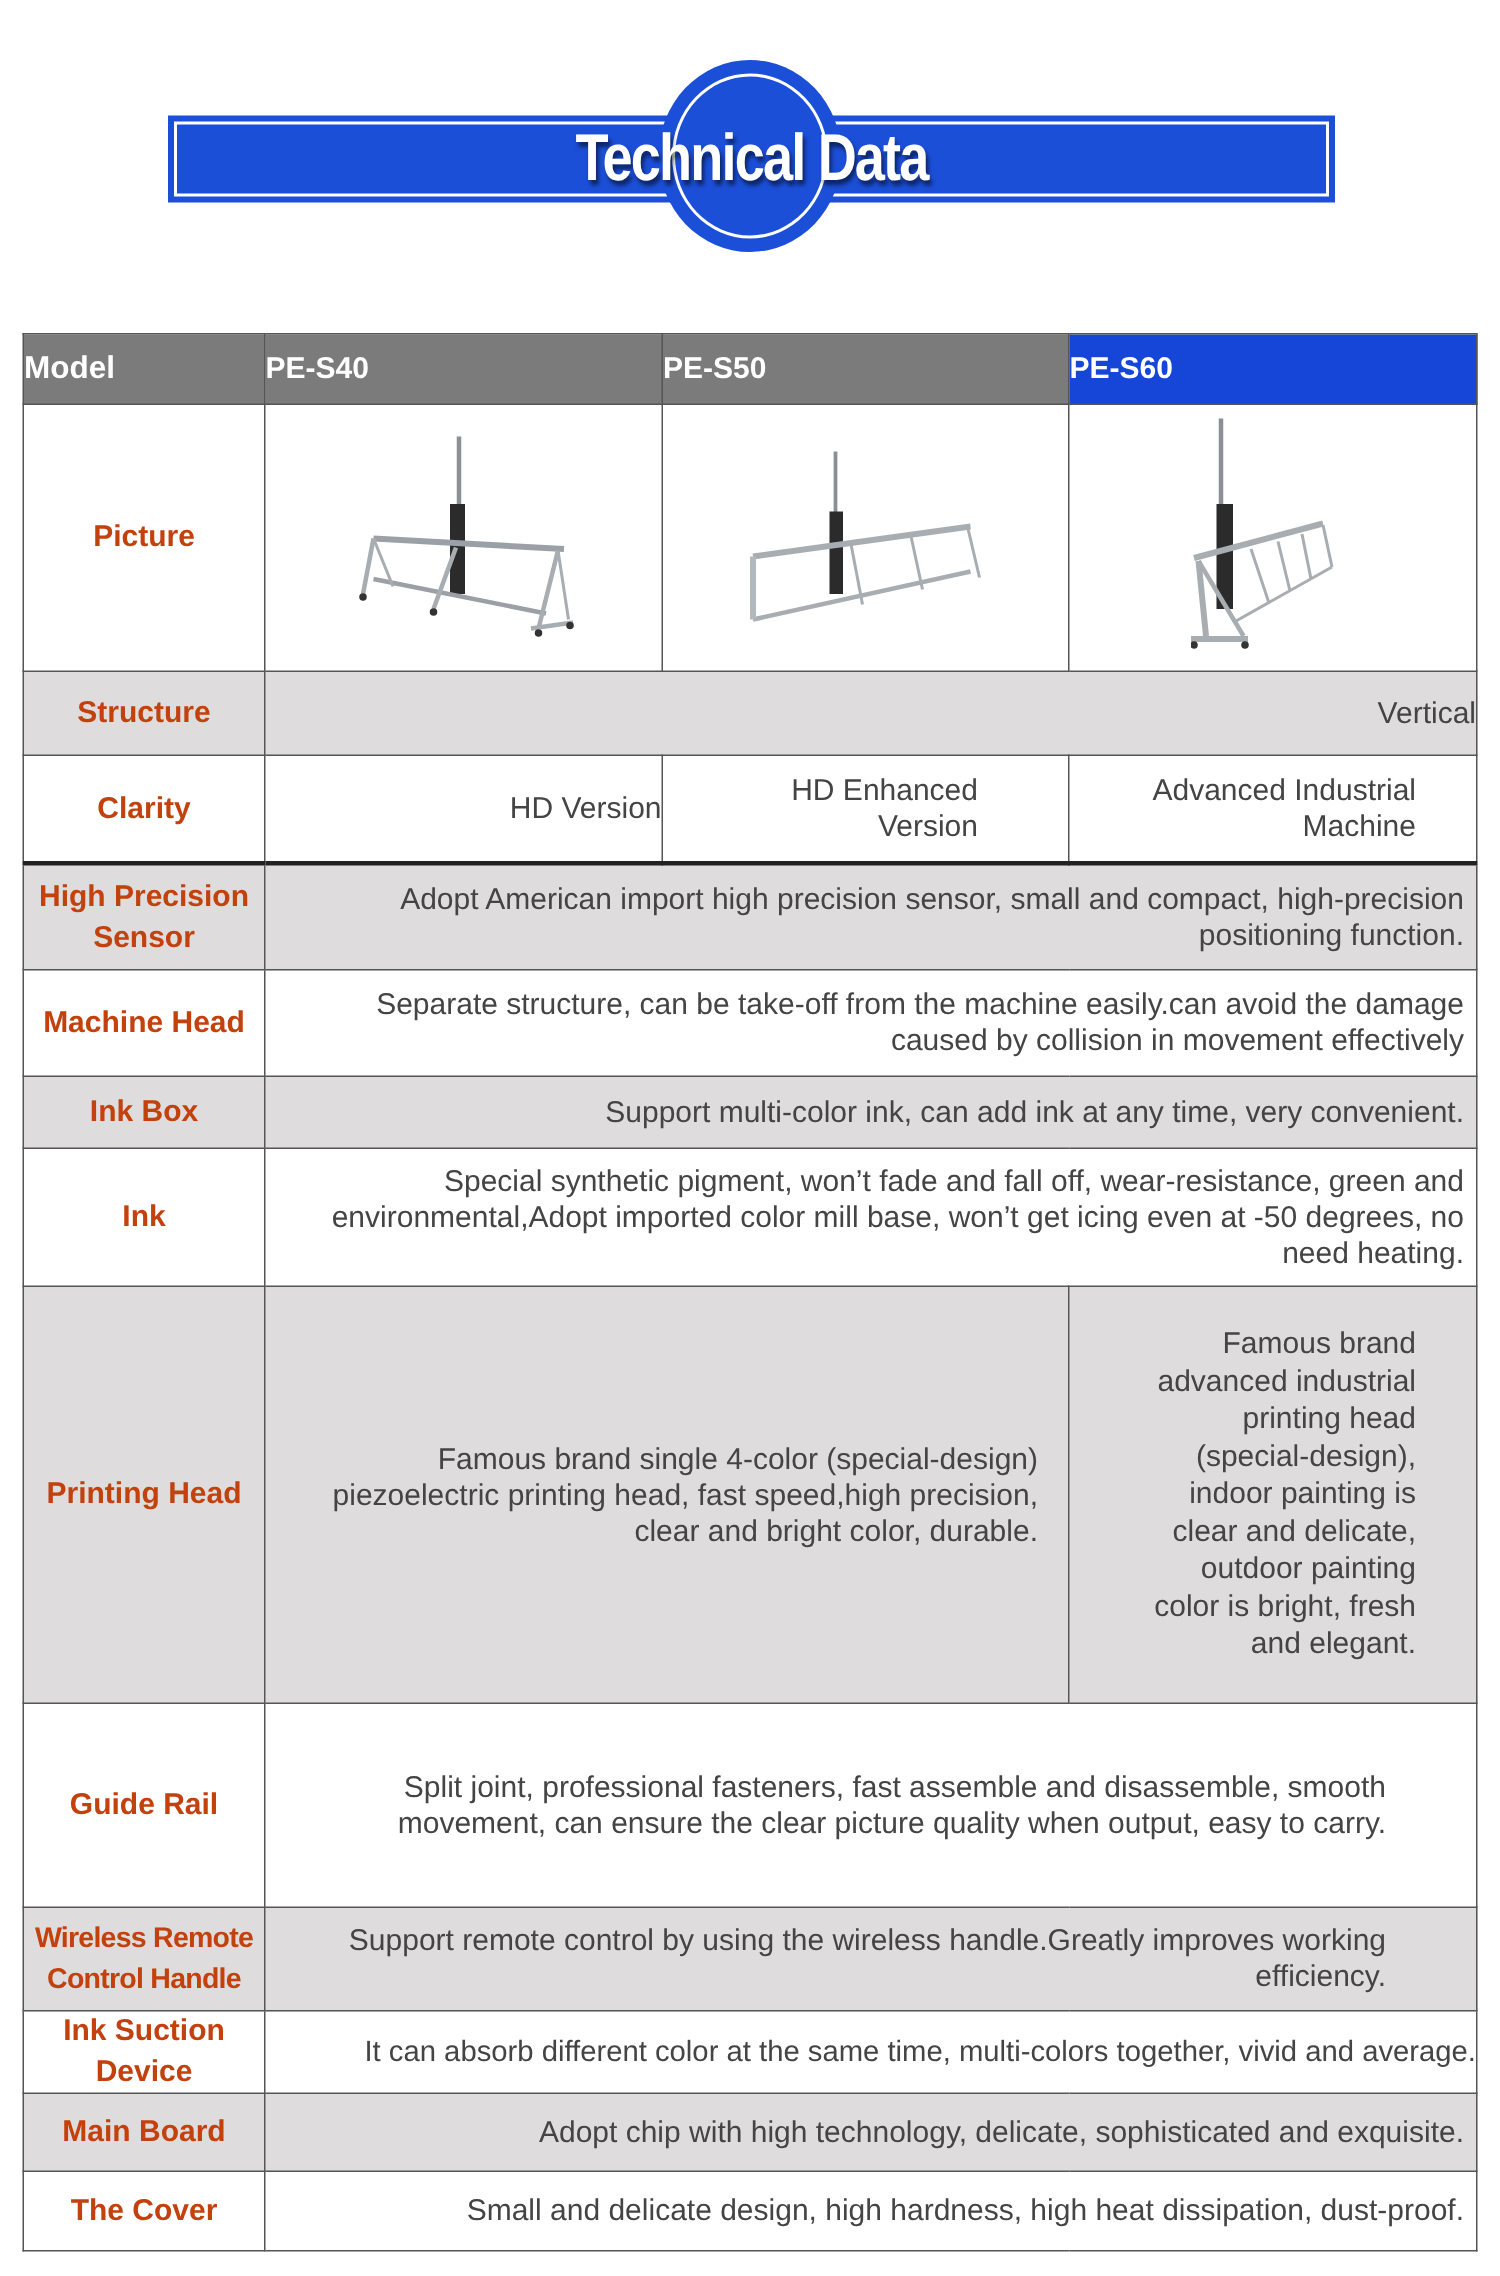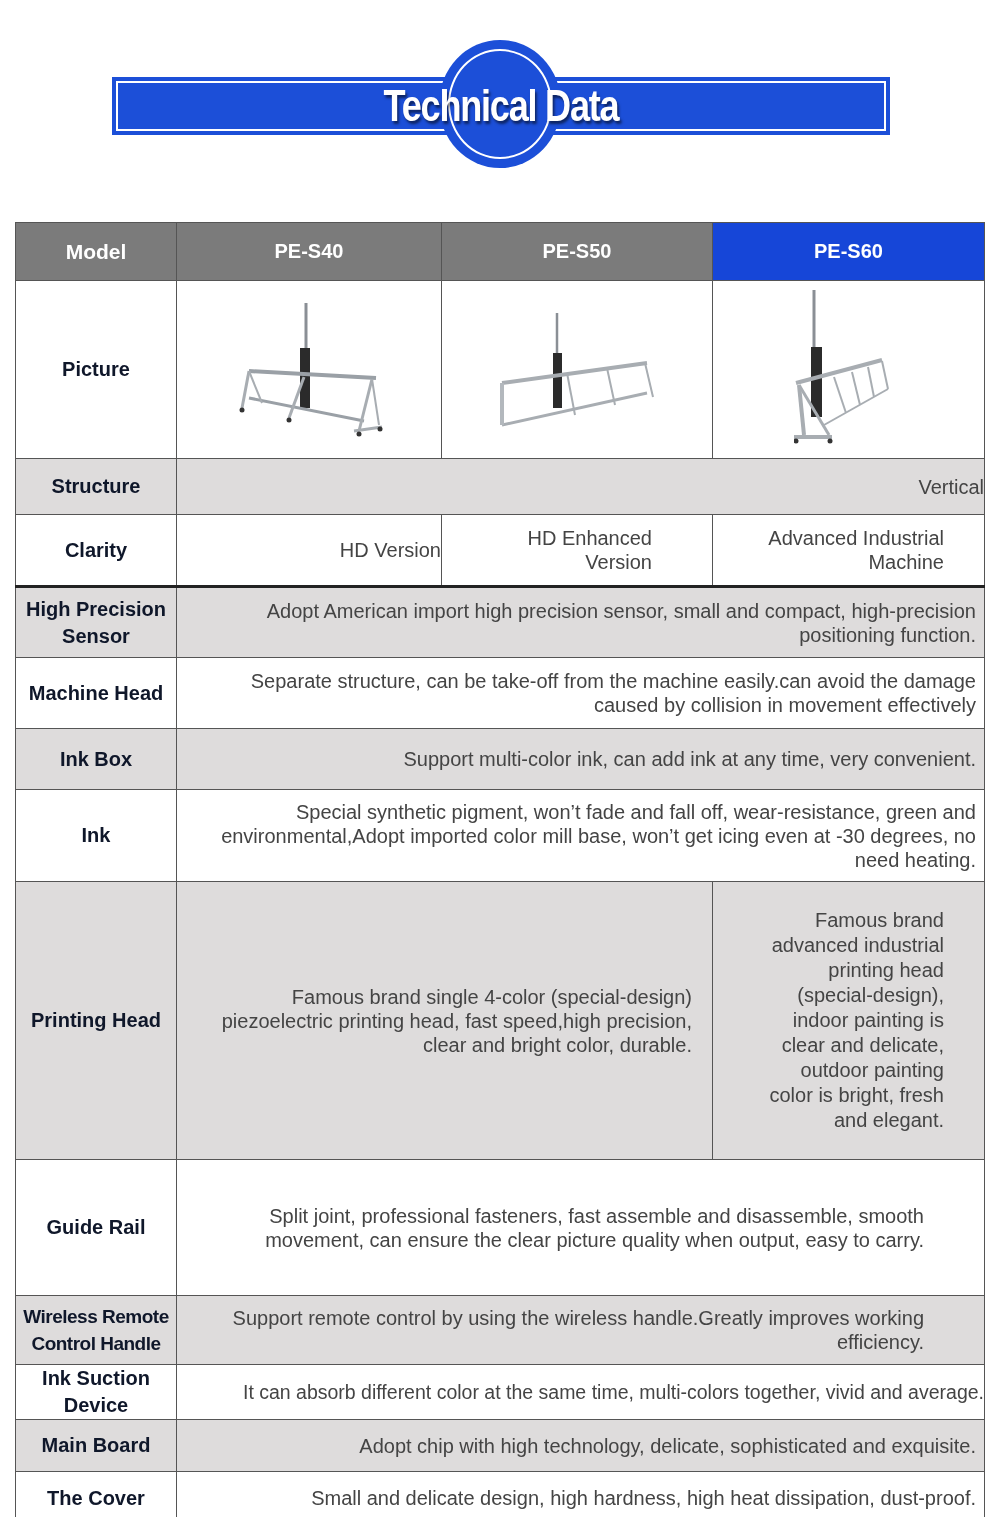--- a/index.html
+++ b/index.html
@@ -8,24 +8,24 @@
   
   .banner { position: absolute; left: 112px; top: 77px; width: 778px; height: 58px; background: #1c4fd8; }
   .banner-inner { position: absolute; left: 4px; top: 4px; right: 4px; bottom: 4px; border: 2px solid #ffffff; }
   .banner-oval { position: absolute; left: 439px; top: 40px; width: 122px; height: 128px; border-radius: 50%; background: #1c4fd8; }
   .banner-oval-ring { position: absolute; left: 9px; top: 9px; right: 9px; bottom: 9px; border-radius: 50%; border: 2px solid #ffffff; }
   .banner-title { position: absolute; left: 112px; top: 77px; width: 778px; height: 58px; display: flex; align-items: center; justify-content: center; font-family: "Liberation Sans", sans-serif; font-weight: bold; font-size: 44px; letter-spacing: -1.5px; color: #ffffff; text-shadow: 2px 3px 3px rgba(0,0,0,0.55); transform: scaleX(0.82); z-index: 3; }
 
   
   .spec-table { position: absolute; left: 15px; top: 222px; width: 969px; border-collapse: collapse; table-layout: fixed; }
   .spec-table td, .spec-table th { border: 1.5px solid #555555; vertical-align: middle; }
-  .spec-table th { background: #7b7b7b; color: #ffffff; font-size: 20px; font-weight: bold; height: 58px; text-align: center; }
+  .spec-table th { background: #7b7b7b; color: #ffffff; font-size: 20px; font-weight: bold; height: 47px; text-align: left; }
   .spec-table th.hl { background: #1646d8; }
   .spec-table th.model-h { font-size: 21px; }
-  td.label { font-weight: bold; font-size: 20px; color: #0f172a; text-align: center; line-height: 27px; padding: 0 2px; }
+  td.label { font-weight: bold; font-size: 20px; color: #c2410c; text-align: center; line-height: 27px; padding: 0 2px; }
   td.val { font-size: 20px; color: #444444; line-height: 24px; }
   td.val.left { text-align: right; padding-left: 14px; padding-right: 8px; }
   td.val.center { text-align: right; }
   tr.gray td { background: #dedcdc; }
   tr.white td { background: #ffffff; }
   .thick-top td { border-top: 3px solid #222222; }
 
   .pic-cell { height: 178px; text-align: center; }
   .machine { display: inline-block; }
 </style>
@@ -122,28 +122,28 @@
   <tr class="gray thick-top" style="height:71px">
     <td class="label">High Precision Sensor</td>
     <td class="val left" colspan="3">Adopt American import high precision sensor, small and compact, high-precision positioning function.</td>
   </tr>
 
   <tr class="white" style="height:71px">
     <td class="label">Machine Head</td>
     <td class="val left" colspan="3">Separate structure, can be take-off from the machine easily.can avoid the damage caused by collision in movement effectively</td>
   </tr>
 
-  <tr class="gray" style="height:61px">
+  <tr class="gray" style="height:48px">
     <td class="label">Ink Box</td>
     <td class="val left" colspan="3">Support multi-color ink, can add ink at any time, very convenient.</td>
   </tr>
 
   <tr class="white" style="height:92px">
     <td class="label">Ink</td>
-    <td class="val left" colspan="3">Special synthetic pigment, won’t fade and fall off, wear-resistance, green and environmental,Adopt imported color mill base, won’t get icing even at -30 degrees, no need heating.</td>
+    <td class="val left" colspan="3">Special synthetic pigment, won’t fade and fall off, wear-resistance, green and environmental,Adopt imported color mill base, won’t get icing even at -50 degrees, no need heating.</td>
   </tr>
 
   <tr class="gray" style="height:278px">
     <td class="label">Printing Head</td>
     <td class="val center" colspan="2" style="padding:0 20px">Famous brand single 4-color (special-design) piezoelectric printing head, fast speed,high precision, clear and bright color, durable.</td>
     <td class="val center" style="padding:0 40px; line-height:25px">Famous brand advanced industrial printing head (special-design), indoor painting is clear and delicate, outdoor painting color is bright, fresh and elegant.</td>
   </tr>
 
   <tr class="white" style="height:136px">
     <td class="label">Guide Rail</td>

